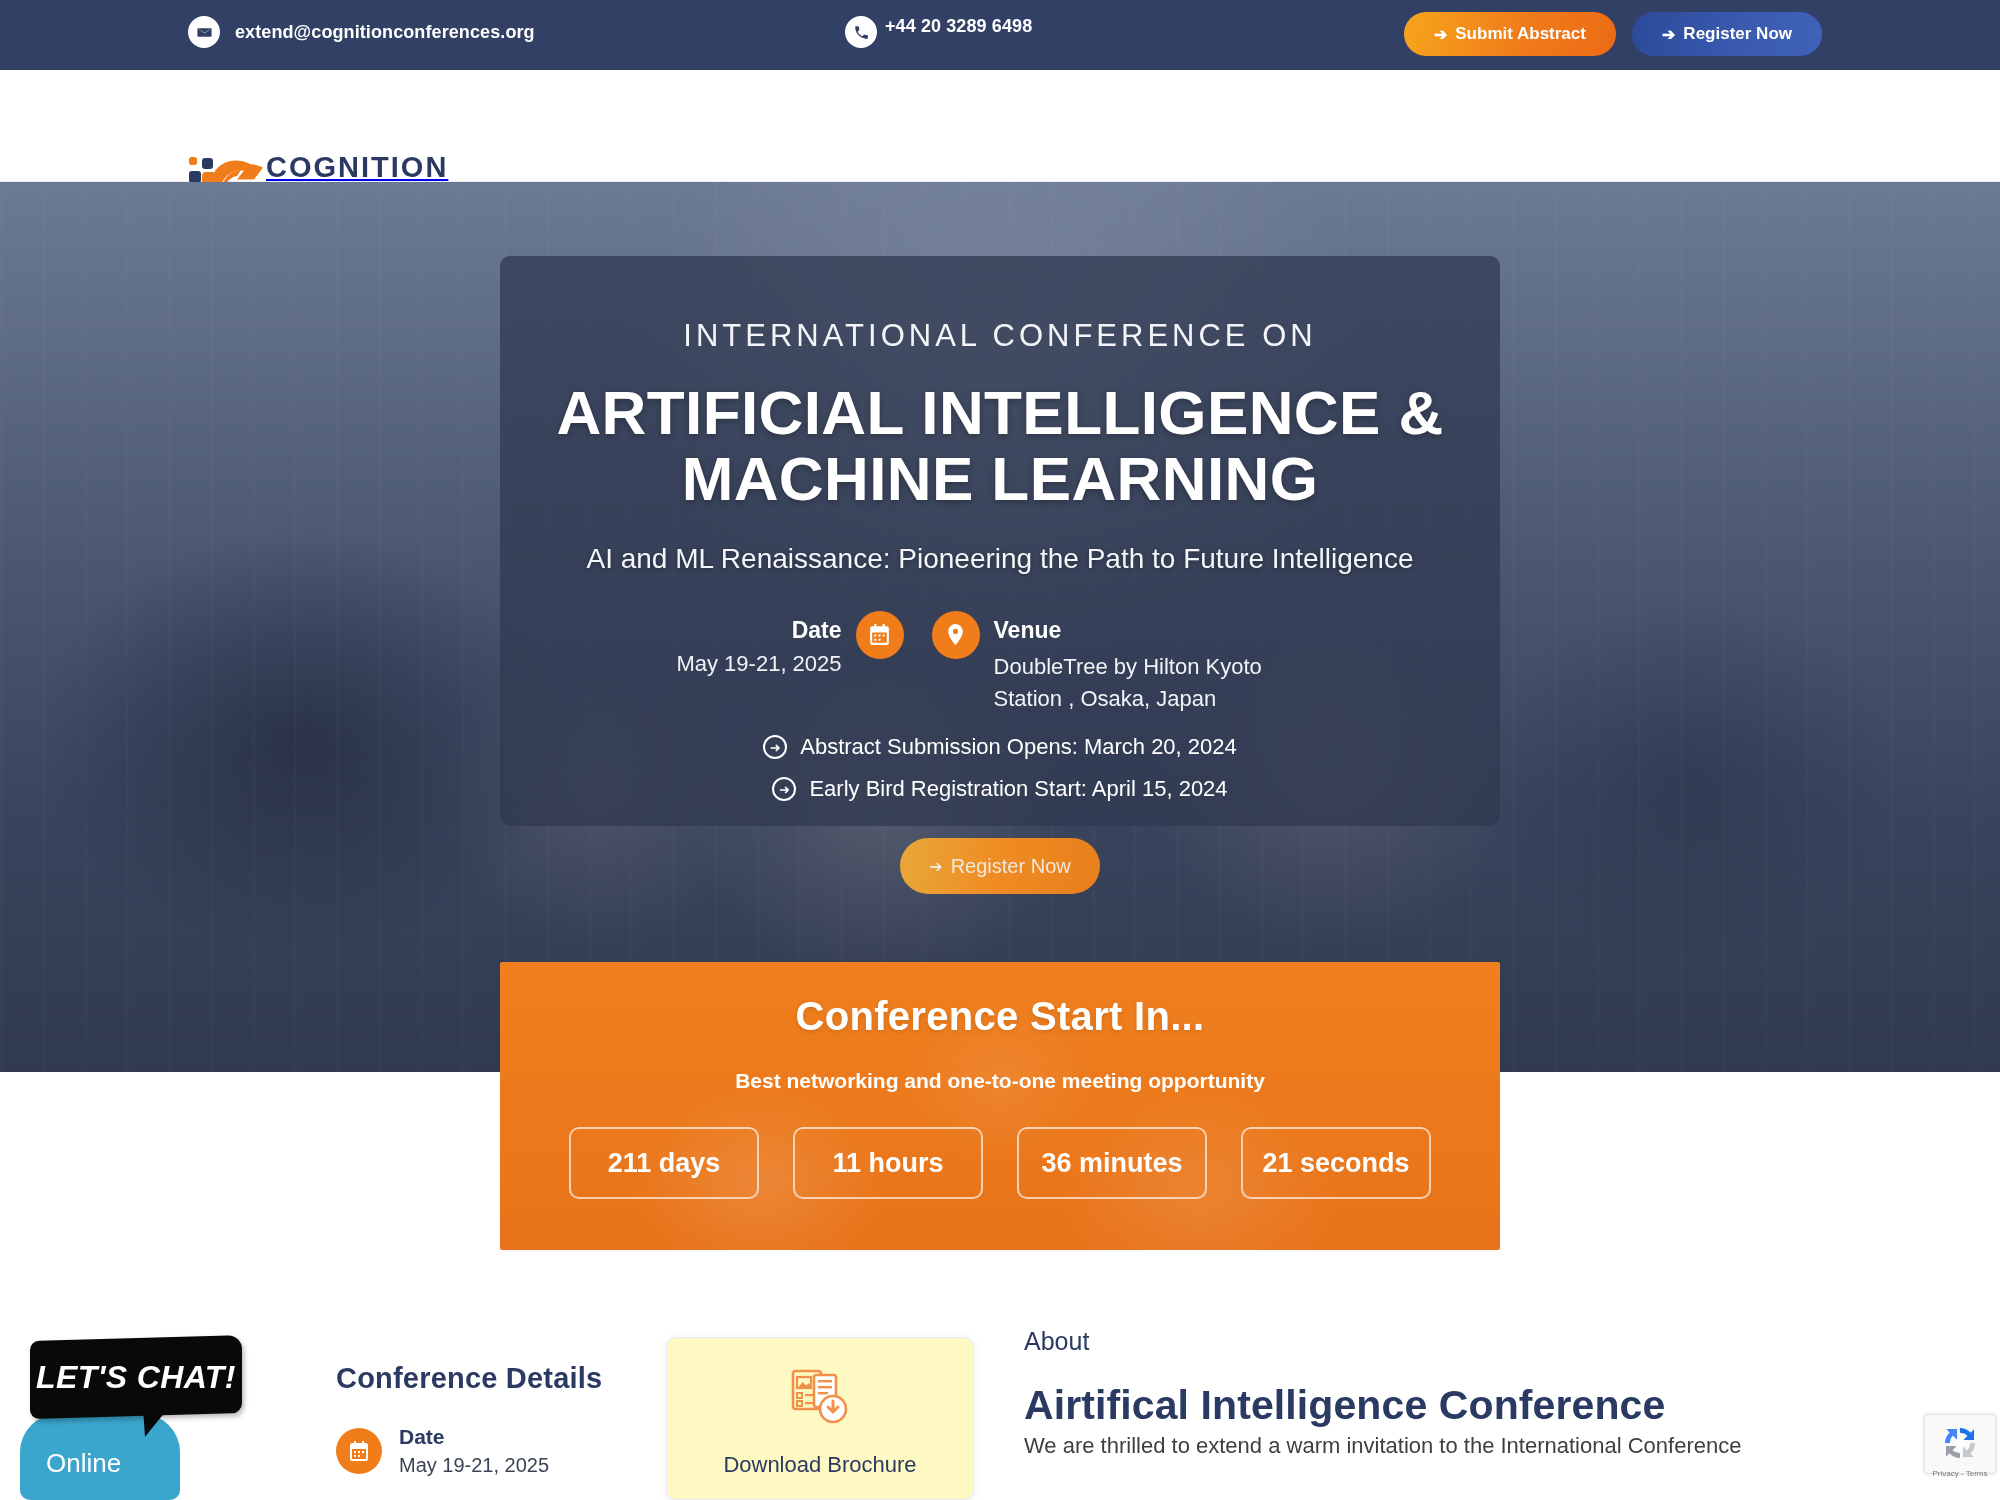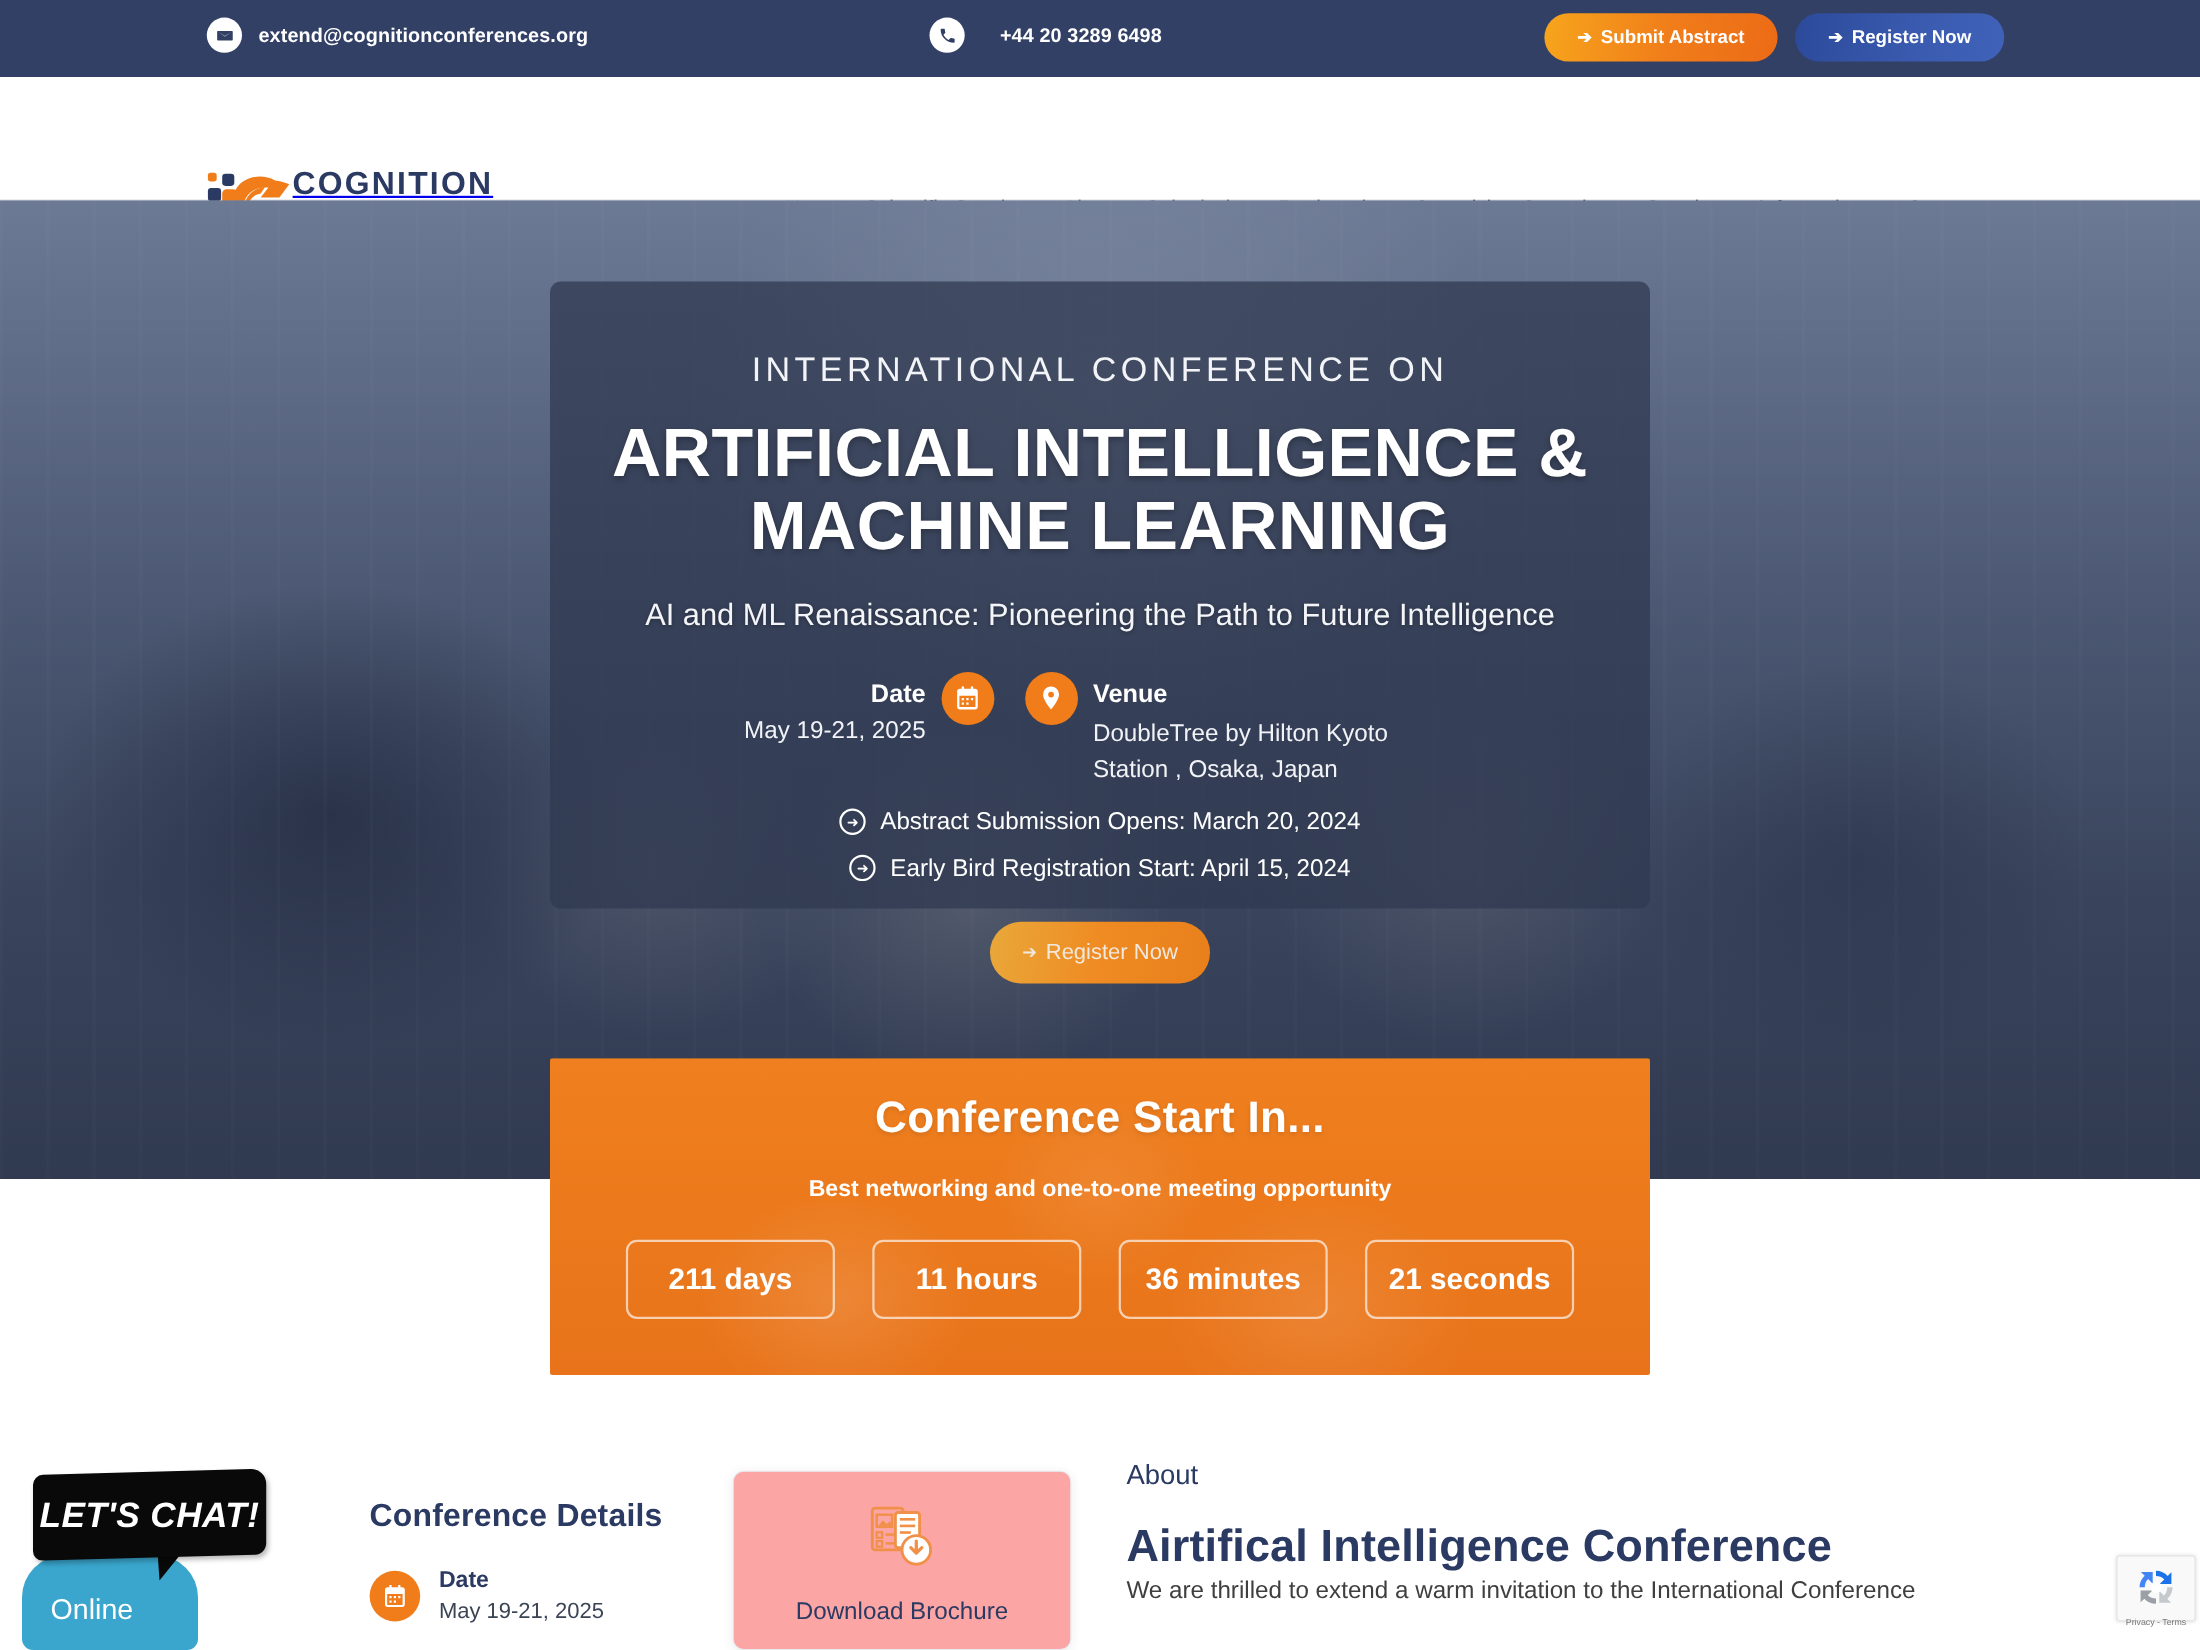--- a/index.html
+++ b/index.html
@@ -27,21 +27,21 @@
     display: flex; align-items: center; justify-content: center;
     flex: none;
   }
   .tb-icon svg { width: 17px; height: 17px; fill: #334066; }
   .tb-text {
     color: #ffffff; font-size: 18px; font-weight: 600;
     letter-spacing: .1px; white-space: nowrap;
   }
   .tb-phone {
     position: absolute; left: 845px; top: 16px;
-    display: flex; align-items: center; gap: 32px;
+    display: flex; gap: 8px;
   }
   .tb-buttons {
     position: absolute; right: 178px; top: 12px;
     display: flex; align-items: center; gap: 16px;
   }
   .btn-submit {
     height: 44px; padding: 0 30px; border-radius: 24px;
     background: linear-gradient(100deg,#f7a51c 0%, #f07c1a 55%, #ec6b16 100%);
     color: #ffffff; font-size: 17px; font-weight: 700;
     display: flex; align-items: center; justify-content: center;
@@ -235,21 +235,21 @@
     background: #f07c1a; flex: none;
     display: flex; align-items: center; justify-content: center;
   }
   .det-circle svg { width: 24px; height: 24px; fill: #ffffff; }
   .det-lbl { font-size: 21px; font-weight: 700; color: #2b3a63; }
   .det-val { font-size: 20px; color: #3a4455; margin-top: 5px; }
 
   .brochure {
     position: absolute; left: 666px; top: 265px;
     width: 308px; height: 163px;
-    background: #fca5a5;
+    background: #fef9c3;
     border: 1px solid #e9ecf2;
     border-radius: 10px;
     box-shadow: 0 2px 10px rgba(25,40,80,.07);
     display: flex; flex-direction: column; align-items: center;
     cursor: pointer;
   }
   .brochure .bicon { margin-top: 30px; width: 64px; height: 58px; }
   .brochure .blabel {
     margin-top: 26px; font-size: 22px; color: #2b3a63; font-weight: 400;
   }

